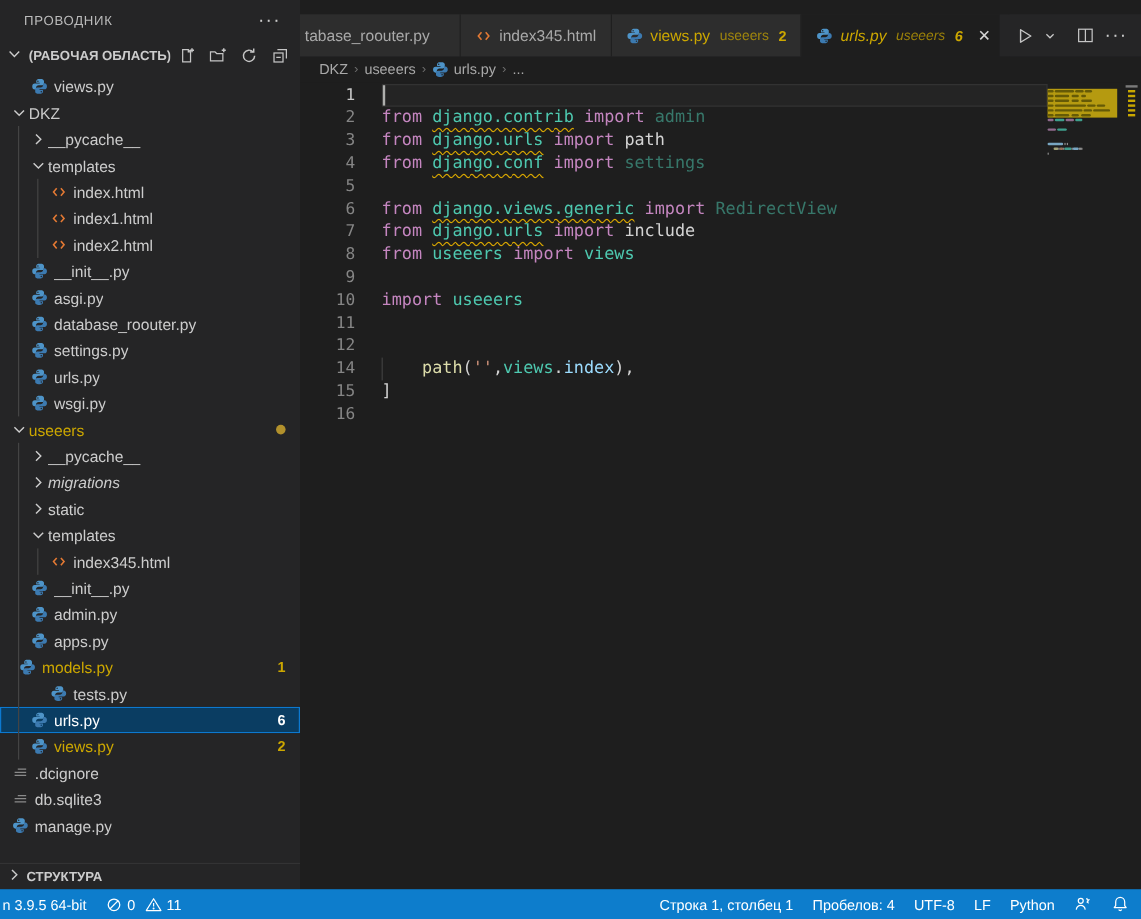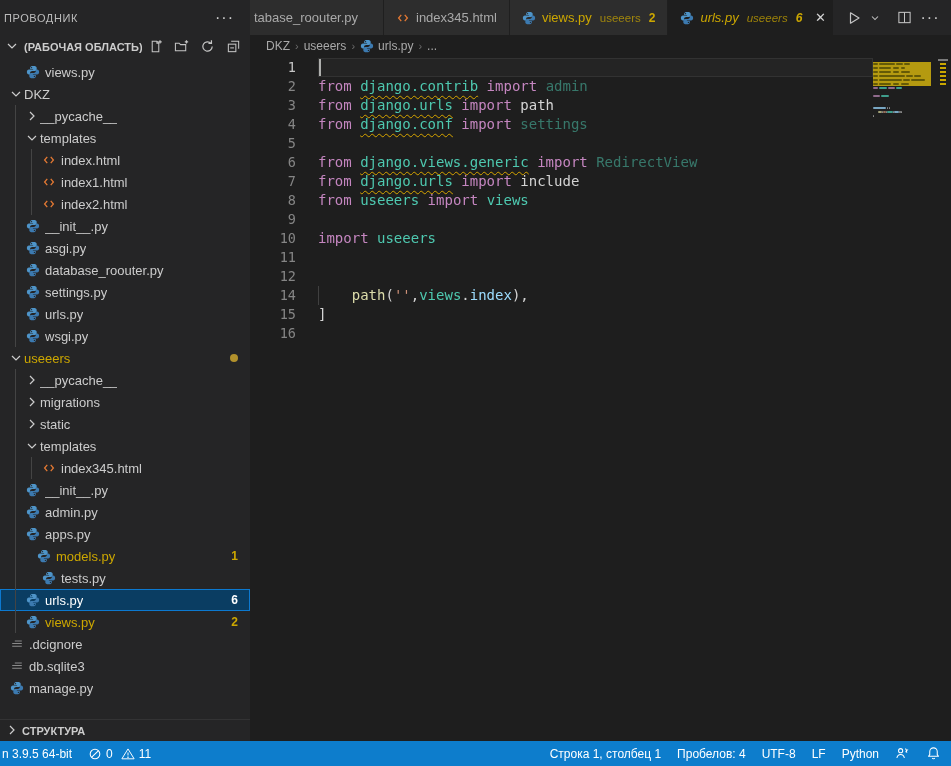--- a/index.html
+++ b/index.html
@@ -4,21 +4,21 @@
 <style>
   * { margin:0; padding:0; box-sizing:border-box; }
   html,body { width:951px; height:766px; overflow:hidden; background:#1e1e1e;
     font-family:"Liberation Sans",sans-serif; }
   .app { position:relative; width:951px; height:766px; }
 
   
   .sidebar { position:absolute; left:0; top:0; width:250px; height:741px;
     background:#252526; color:#cccccc; overflow:hidden; }
   .sb-title { height:35px; display:flex; align-items:center; justify-content:space-between;
-    padding:0 16px 0 4px; font-size:11px; letter-spacing:.6px; color:#bbbbbb; }
+    padding:0 16px 0 20px; font-size:11px; letter-spacing:.6px; color:#bbbbbb; }
   .sb-title .more { font-size:16px; color:#cccccc; cursor:pointer; letter-spacing:1px; }
   .sb-section { height:23px; display:flex; align-items:center; gap:4px;
     padding:0 8px 0 4px; font-size:11px; font-weight:700; color:#cccccc; }
   .sb-section .lbl { white-space:nowrap; overflow:hidden; flex:0 1 auto; }
   .sb-actions { margin-left:auto; display:flex; gap:8px; align-items:center; }
   .sb-actions .aic { width:18px; height:18px; display:flex; align-items:center;
     justify-content:center; cursor:pointer; }
   .tree { position:absolute; top:61px; left:0; right:0; }
   .trow { height:22px; display:flex; align-items:center; font-size:13px;
     color:#cccccc; cursor:pointer; position:relative; white-space:nowrap; }
@@ -30,21 +30,21 @@
   .trow.selected .lbl { color:#ffffff; }
   .trow .badge { margin-left:auto; margin-right:12px; font-size:12px; font-weight:700; color:#cca700; }
   .trow.selected .badge { color:#ffffff; }
   .trow .dot { margin-left:auto; margin-right:12px; width:8px; height:8px; border-radius:50%; background:#b2912c; }
   .guide-v { position:absolute; width:1px; background:#444444; }
   .sb-outline { position:absolute; bottom:0; left:0; right:0; height:22px; display:flex;
     align-items:center; gap:2px; font-size:11px; font-weight:700; color:#cccccc;
     border-top:1px solid #333334; background:#252526; padding-left:4px; }
 
   
-  .editor { position:absolute; left:250px; top:0; right:0; height:693px; background:#1e1e1e; }
+  .editor { position:absolute; left:250px; top:12px; right:0; height:693px; background:#1e1e1e; }
   .tabbar { height:35px; background:#252526; display:flex; position:relative; }
   .tab { height:35px; background:#2d2d2d; border-right:1px solid #1f1f1f; display:flex;
     align-items:center; padding:0 12px; font-size:13px; color:#a9a9a9; cursor:pointer;
     white-space:nowrap; }
   .tab .ficon { margin-right:6px; display:flex; }
   .tab.clip { width:134px; overflow:hidden; padding-left:4px; }
   .tab.active { background:#1e1e1e; }
   .tab.warn .lbl { color:#cca700; }
   .tab .dir { margin-left:8px; font-size:11.5px; color:rgba(204,167,0,.72); }
   .tab .cnt { margin-left:8px; font-size:12px; font-weight:700; color:#cca700; }
@@ -259,21 +259,21 @@
           <span class="dot"></span>
         </div>
         <div class="trow" style="padding-left: 24px;">
           <span class="chev">
             <svg viewBox="0 0 16 16" width="16" height="16">
               <path fill="none" stroke="#cccccc" stroke-width="1.2" d="M6 4l4 4-4 4"></path>
             </svg>
           </span>
           <span class="lbl">__pycache__</span>
         </div>
-        <div class="trow" style="padding-left: 24px;">
+        <div class="trow" style="padding-left: 24px; font-style: italic;">
           <span class="chev">
             <svg viewBox="0 0 16 16" width="16" height="16">
               <path fill="none" stroke="#cccccc" stroke-width="1.2" d="M6 4l4 4-4 4"></path>
             </svg>
           </span>
           <span class="lbl">migrations</span>
         </div>
         <div class="trow" style="padding-left: 24px;">
           <span class="chev">
             <svg viewBox="0 0 16 16" width="16" height="16">
@@ -318,21 +318,21 @@
         </div>
         <div class="trow" style="padding-left: 24px;">
           <span class="ficon">
             <svg viewBox="0 0 16 16" width="14" height="14">
               <path fill="#4e94c8" d="M7.8 1c-1.6 0-3 .6-3 2v1.6h3.3v.6H3.4C1.8 5.2 1 6.4 1 8s.8 2.9 2.4 2.9h1.2V9.3c0-1.4 1.2-2.4 2.5-2.4h3.2c1.1 0 1.9-.9 1.9-2V3c0-1.4-1.6-2-3.2-2H7.8zM6.4 2.3a.7.7 0 110 1.4.7.7 0 010-1.4z"></path>
               <path fill="#3c7ab0" d="M8.2 15c1.6 0 3-.6 3-2v-1.6H7.9v-.6h4.7c1.6 0 2.4-1.2 2.4-2.8s-.8-2.9-2.4-2.9h-1.2v1.6c0 1.4-1.2 2.4-2.5 2.4H5.7c-1.1 0-1.9.9-1.9 2V13c0 1.4 1.6 2 3.2 2h1.2zm1.4-1.3a.7.7 0 110-1.4.7.7 0 010 1.4z"></path>
             </svg>
           </span>
           <span class="lbl">apps.py</span>
         </div>
-        <div class="trow gold" style="padding-left: 35px;">
+        <div class="trow gold" style="padding-left: 14px;">
           <span class="ficon">
             <svg viewBox="0 0 16 16" width="14" height="14">
               <path fill="#4e94c8" d="M7.8 1c-1.6 0-3 .6-3 2v1.6h3.3v.6H3.4C1.8 5.2 1 6.4 1 8s.8 2.9 2.4 2.9h1.2V9.3c0-1.4 1.2-2.4 2.5-2.4h3.2c1.1 0 1.9-.9 1.9-2V3c0-1.4-1.6-2-3.2-2H7.8zM6.4 2.3a.7.7 0 110 1.4.7.7 0 010-1.4z"></path>
               <path fill="#3c7ab0" d="M8.2 15c1.6 0 3-.6 3-2v-1.6H7.9v-.6h4.7c1.6 0 2.4-1.2 2.4-2.8s-.8-2.9-2.4-2.9h-1.2v1.6c0 1.4-1.2 2.4-2.5 2.4H5.7c-1.1 0-1.9.9-1.9 2V13c0 1.4 1.6 2 3.2 2h1.2zm1.4-1.3a.7.7 0 110-1.4.7.7 0 010 1.4z"></path>
             </svg>
           </span>
           <span class="lbl">models.py</span>
           <span class="badge">1</span>
         </div>
         <div class="trow" style="padding-left: 40px;">

